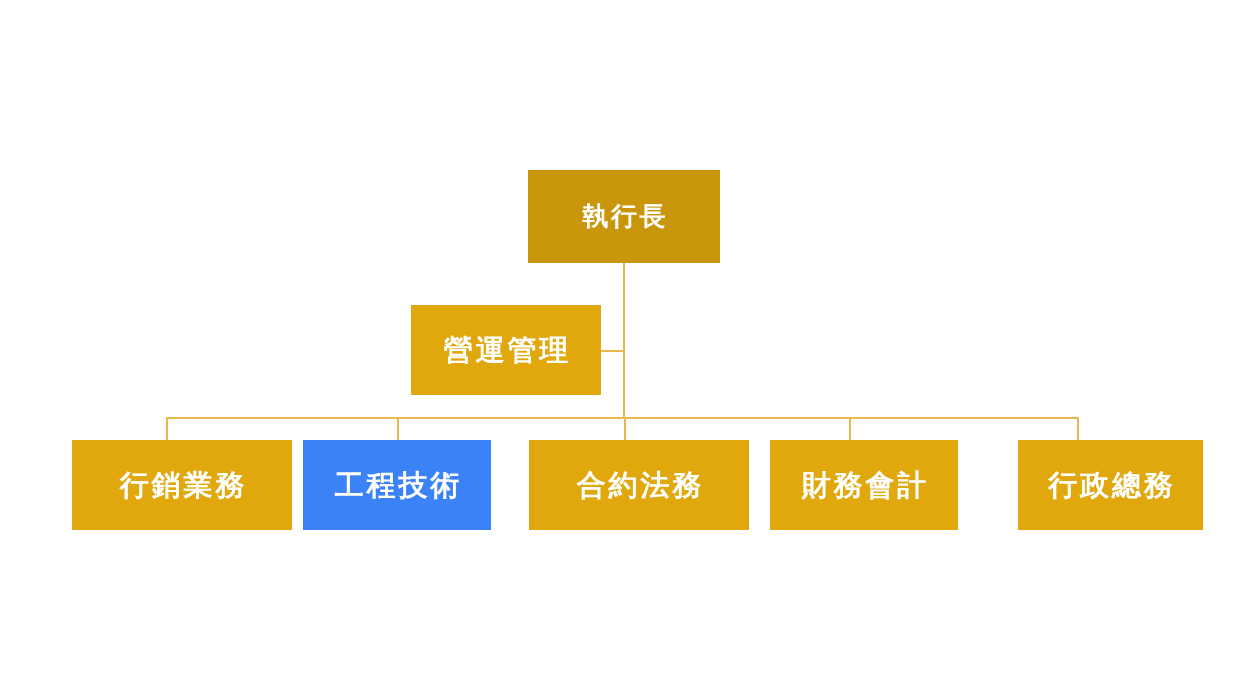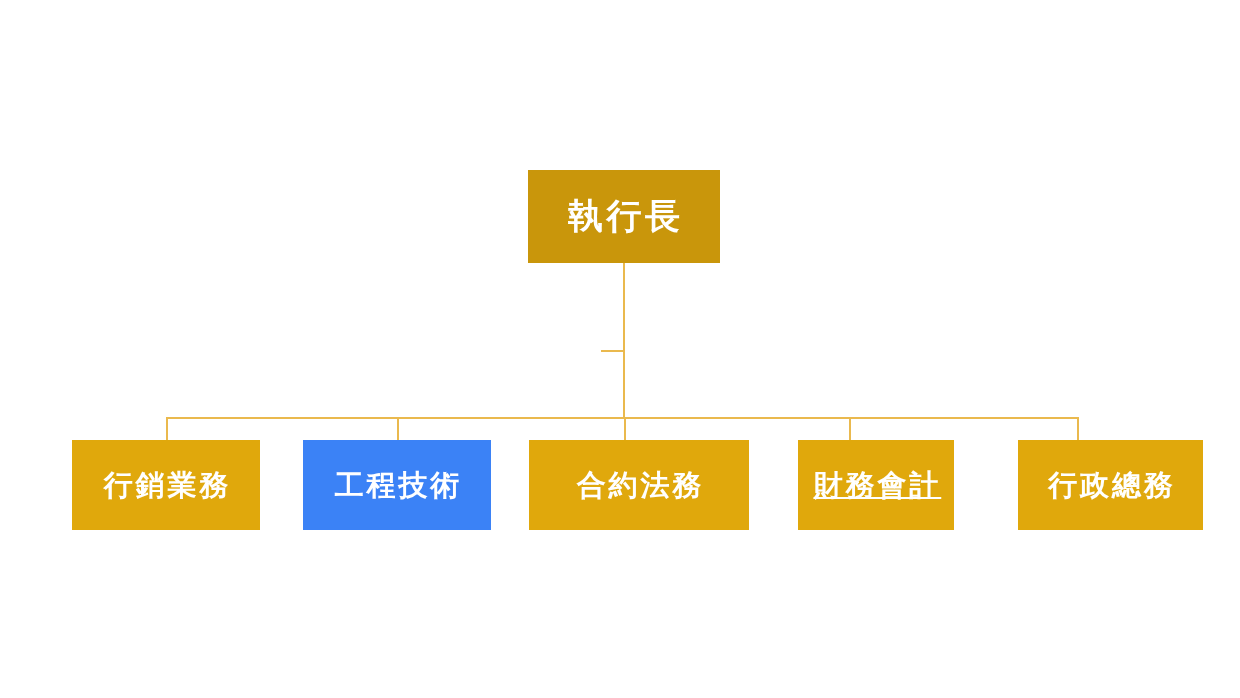--- a/index.html
+++ b/index.html
@@ -24,21 +24,21 @@
     box-sizing: border-box;
     color: #ffffff;
     letter-spacing: 0.10em;
     text-indent: 0.10em;
     font-weight: 700;
     line-height: 1;
     white-space: nowrap;
     user-select: none;
   }
   .node-ceo {
-    font-size: 35px;
+    font-size: 26px;
   }
   .node-mid {
     font-size: 29px;
   }
   .node-dept {
     font-size: 29px;
   }
   .connector {
     position: absolute;
     background: #eab94e;
@@ -59,32 +59,35 @@
       <div class="connector conn-v" style="left: 397px; top: 417px; height: 23px;"></div>
       <div class="connector conn-v" style="left: 624px; top: 417px; height: 23px;"></div>
       <div class="connector conn-v" style="left: 849px; top: 417px; height: 23px;"></div>
       <div class="connector conn-v" style="left: 1077px; top: 417px; height: 23px;"></div>
     </div>
 
   <div class="node node-ceo" style="left: 528px; top: 170px; width: 192px; height: 93px; background: rgb(201, 150, 11);">
     <span>執行長</span>
   </div>
 
+  <div class="node node-mid" style="left: 411px; top: 305px; width: 190px; height: 90px; background: rgb(224, 168, 12);">
+    <span>營運管理</span>
+  </div>
 
   <div id="departments">
-      <div class="node node-dept" style="left: 72px; top: 440px; width: 188px; height: 90px; background: rgb(224, 168, 12);">
+      <div class="node node-dept" style="left: 72px; top: 440px; width: 220px; height: 90px; background: rgb(224, 168, 12);">
         <span>行銷業務</span>
       </div>
       <div class="node node-dept" style="left: 303px; top: 440px; width: 188px; height: 90px; background: #3b82f6;">
         <span>工程技術</span>
       </div>
       <div class="node node-dept" style="left: 529px; top: 440px; width: 220px; height: 90px; background: rgb(224, 168, 12);">
         <span>合約法務</span>
       </div>
-      <div class="node node-dept" style="left: 798px; top: 440px; width: 156px; height: 90px; background: rgb(224, 168, 12); text-decoration: underline;">
+      <div class="node node-dept" style="left: 770px; top: 440px; width: 188px; height: 90px; background: rgb(224, 168, 12);">
         <span>財務會計</span>
       </div>
       <div class="node node-dept" style="left: 983px; top: 440px; width: 185px; height: 90px; background: rgb(224, 168, 12); margin-left: 35px;">
         <span>行政總務</span>
       </div>
     </div>
 
 </div>
 
 </body></html>

